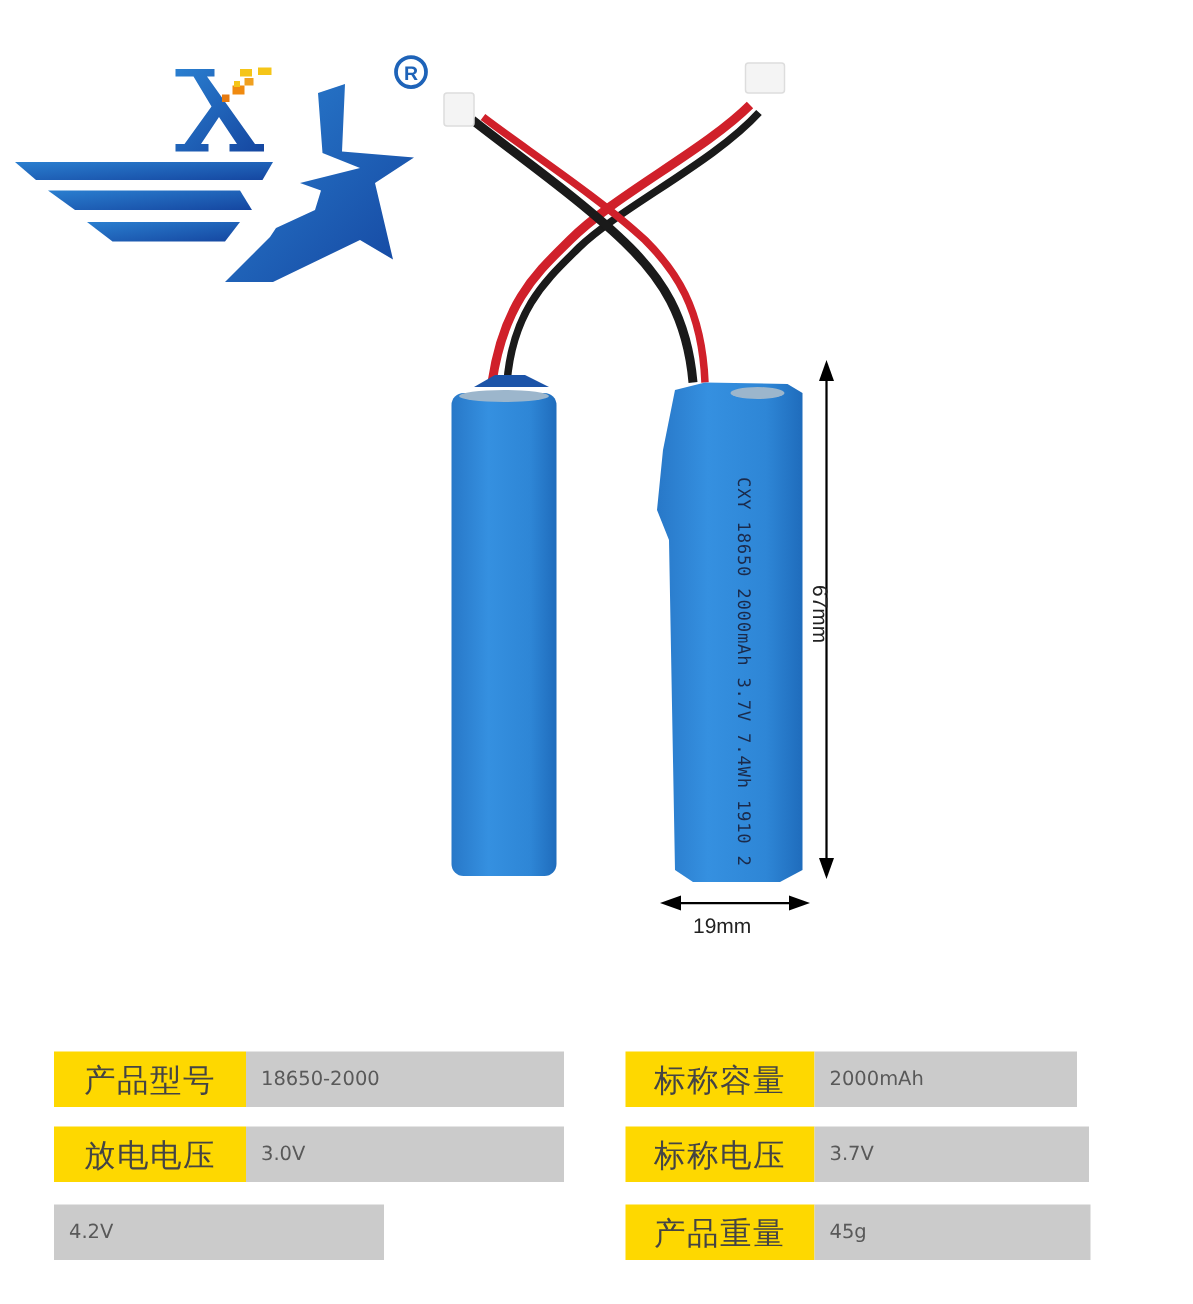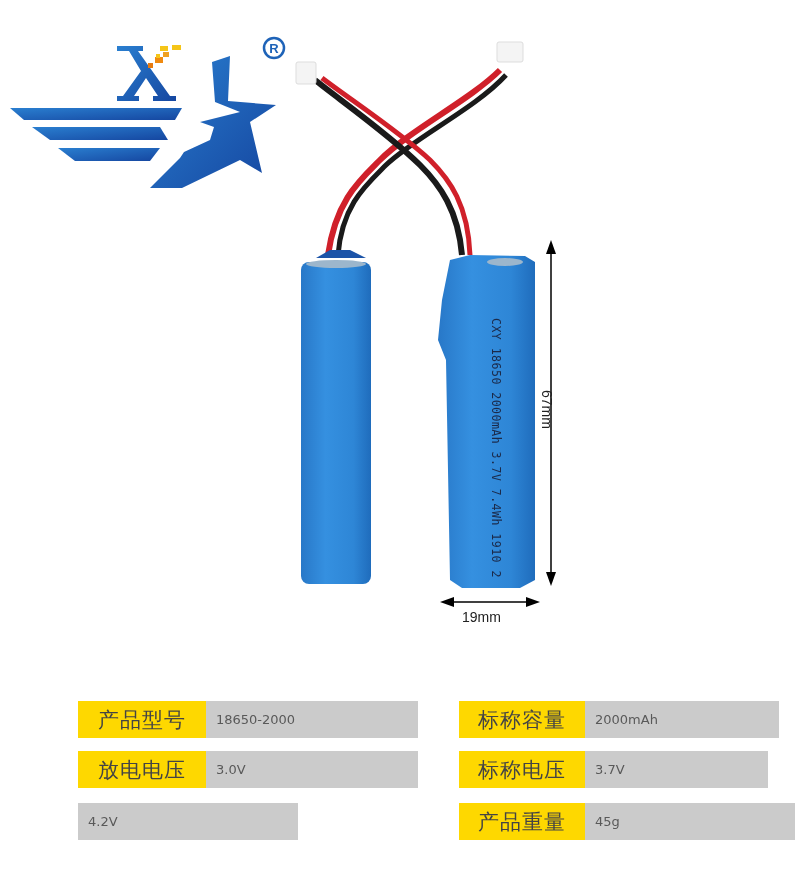--- a/index.html
+++ b/index.html
@@ -2,21 +2,21 @@
 <html><head>
 <meta charset="utf-8">
 <style>
   html,body{margin:0;padding:0;background:#fff;}
   body{width:795px;height:869px;position:relative;overflow:hidden;font-family:"DejaVu Sans","Liberation Sans",sans-serif;}
   .abs{position:absolute;}
   .logo{left:0;top:30px;width:300px;height:170px;}
   .photo{left:270px;top:40px;width:340px;height:600px;}
   .dim-v-label{left:555px;top:390px;transform:rotate(90deg);transform-origin:left top;font-size:14px;color:#222;white-space:nowrap;font-family:"Liberation Sans",sans-serif;}
   .dim-h-label{left:462px;top:609px;font-size:14px;color:#222;font-family:"Liberation Sans",sans-serif;}
-  .spec-row{position:absolute;height:37px;display:flex;margin-left:42px;}
+  .spec-row{position:absolute;height:37px;display:flex;}
   .spec-key{background:#fed800;color:#444;font-size:21px;display:flex;align-items:center;justify-content:center;width:128px;height:37px;letter-spacing:1px;}
   .spec-val{background:#cbcbcb;color:#595959;font-size:13px;display:flex;align-items:center;padding-left:10px;height:37px;box-sizing:border-box;}
   .cap-text{transform:rotate(90deg);transform-origin:left top;white-space:nowrap;font-family:"DejaVu Sans Mono",monospace;font-size:11.5px;color:#1b2a4a;letter-spacing:0.5px;}
 </style>
 </head>
 <body>
 
 <div class="abs logo">
   <svg width="300" height="170" viewBox="0 0 300 170">
     <defs>
@@ -101,23 +101,23 @@
   <div class="spec-row" style="left:36px;top:751px;border-radius:15px;">
     <div class="spec-key">放电电压</div>
     <div class="spec-val" style="width:212px;">3.0V</div>
   </div>
   <div class="spec-row" style="left:36px;top:803px;">
     <div class="spec-val" style="width:220px;">4.2V</div>
   </div>
 
   <div class="spec-row" style="left:417px;top:701px;">
     <div class="spec-key" style="width:126px;">标称容量</div>
-    <div class="spec-val" style="width:194px;">2000mAh</div>
+    <div class="spec-val" style="width:175px;">2000mAh</div>
   </div>
   <div class="spec-row" style="left:417px;top:751px;">
     <div class="spec-key" style="width:126px;">标称电压</div>
     <div class="spec-val" style="width:183px;">3.7V</div>
   </div>
   <div class="spec-row" style="left:417px;top:803px;">
     <div class="spec-key" style="width:126px;">产品重量</div>
-    <div class="spec-val" style="width:215px;">45g</div>
+    <div class="spec-val" style="width:184px;">45g</div>
   </div>
 </div>
 
 </body></html>

